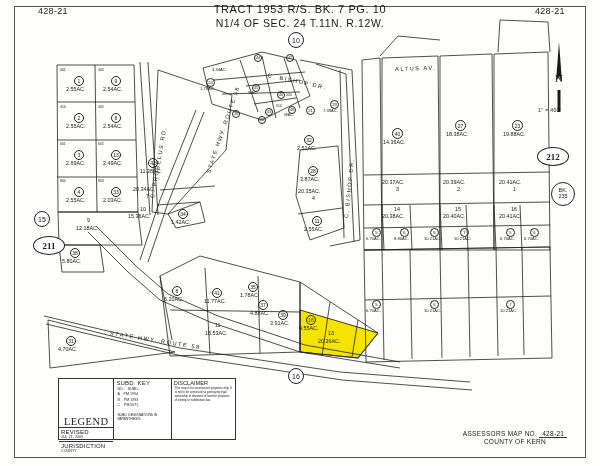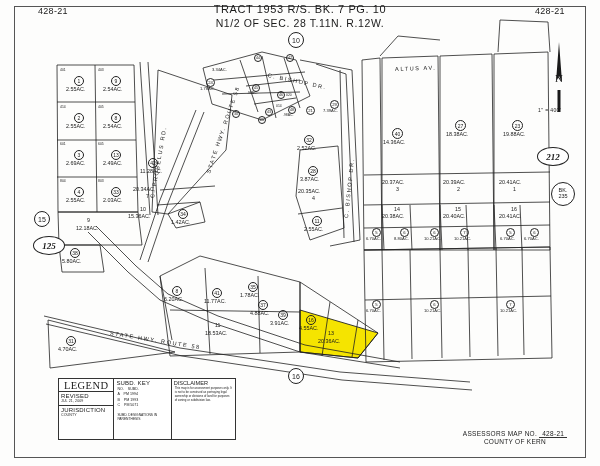--- a/index.html
+++ b/index.html
@@ -35,21 +35,21 @@
   .pnum.w6{width:6px;height:6px;font-size:3.6px;}
   .refmark{
     position:absolute;border:1px solid #222;border-radius:50%;
     display:flex;align-items:center;justify-content:center;
     font-size:7px;background:#fff;
   }
   .refmark.r14{width:14px;height:14px;}
   .ellipse-ref{
     position:absolute;border:1.4px solid #222;border-radius:50%;
     display:flex;align-items:center;justify-content:center;
-    font-style:italic;font-weight:bold;font-size:9px;background:#fff;
+    font-weight:bold;font-size:9px;background:#fff;
     font-family:"Liberation Serif",serif;
   }
   .bk-ref{
     position:absolute;border:1px solid #222;border-radius:50%;
     width:22px;height:22px;display:flex;flex-direction:column;
     align-items:center;justify-content:center;font-size:5.5px;
     line-height:1.05;background:#fff;
   }
   .road{
     position:absolute;font-size:5.6px;letter-spacing:1.6px;
@@ -65,20 +65,21 @@
   }
   #legend .col{border-right:1px solid #333;box-sizing:border-box;}
   #legend .col:last-child{border-right:none;}
   .col-a{width:56px;}
   .col-b{width:58px;}
   .col-c{width:64px;}
   .legend-title{
     font-family:"Liberation Serif",serif;font-size:10.5px;
     text-align:center;border-bottom:1px solid #333;padding:1px 0 0;
     letter-spacing:.4px;
+    margin-top:36px;
   }
   .lg-sec{border-bottom:1px solid #333;padding:1px 2px 2px;}
   .lg-sec:last-child{border-bottom:none;}
   .lg-h{font-size:6px;letter-spacing:.2px;}
   .lg-s{font-size:3.6px;letter-spacing:.1px;}
   .col-b .hd{font-size:6px;padding:1px 2px 0;letter-spacing:.2px;}
   .key-tbl{font-size:3.6px;padding:1px 3px 0;line-height:1.5;}
   .key-note{font-size:3.3px;padding:4px 3px 0;line-height:1.4;}
   .col-c .hd{font-size:5.6px;padding:1px 2px 0;}
   .disc-txt{font-size:2.9px;padding:1px 3px 0;line-height:1.35;}
@@ -90,21 +91,21 @@
   #footer .f2{font-size:6.5px;letter-spacing:.3px;margin-top:1px;}
 </style>
 </head>
 <body>
 
 <div id="map-root">
 
   <div id="map-border"></div>
 
   <div class="ttl ttl1">TRACT 1953 R/S. BK. 7 PG. 10</div>
-  <div class="ttl ttl2">N1/2 OF SEC. 28 T.11N. R.12W.</div>
+  <div class="ttl ttl2">N1/4 OF SEC. 24 T.11N. R.12W.</div>
 
   <div class="corner-tag" style="left:38px;top:6px;"><span>428-21</span></div>
   <div class="corner-tag" style="left:535px;top:6px;"><span>428-21</span></div>
 
   <svg class="svg-layer" viewBox="0 0 600 466">
     <g fill="none" stroke="#222" stroke-width="0.8" stroke-linejoin="round">
 
       <polygon points="300,310 378,333 358,358 300,352" fill="#f5e400" stroke="#222" stroke-width="0.9"></polygon>
 
       <path d="M57,65 L134,65 L138,212 L58,212 Z"></path>
@@ -347,21 +348,21 @@
   <div class="road" style="left:152px;top:195px;transform:rotate(-80deg);">C. PROBELUS RD.</div>
   <div class="road" style="left:268px;top:72px;transform:rotate(12deg);">C. BISHOP DR.</div>
   <div class="road" style="left:346px;top:215px;transform:rotate(-84deg);">C. BISHOP DR.</div>
   <div class="road" style="left:395px;top:66px;transform:rotate(-2deg);">ALTUS AV.</div>
   <div class="road" style="left:208px;top:170px;transform:rotate(-71deg);">STATE HWY. ROUTE 58</div>
   <div class="road" style="left:110px;top:330px;transform:rotate(9deg);">STATE HWY. ROUTE 58</div>
 
   <div class="refmark r14" style="left:288px;top:32px;">10</div>
   <div class="refmark r14" style="left:34px;top:211px;">15</div>
   <div class="refmark r14" style="left:288px;top:368px;">16</div>
-  <div class="ellipse-ref" style="left:33px;top:236px;width:30px;height:17px;">125</div>
+  <div class="ellipse-ref" style="left:33px;top:236px;width:30px;height:17px;">211</div>
   <div class="ellipse-ref" style="left:537px;top:147px;width:30px;height:17px;">212</div>
 
   <div class="bk-ref" style="left:551px;top:182px;">
     <span>BK.</span>
     <span>235</span>
   </div>
 
   <div class="north-wrap">
     <svg width="22" height="70" viewBox="0 0 22 70">
       <polygon points="11,0 14,40 11,34 8,40" fill="#1a1a1a"></polygon>

